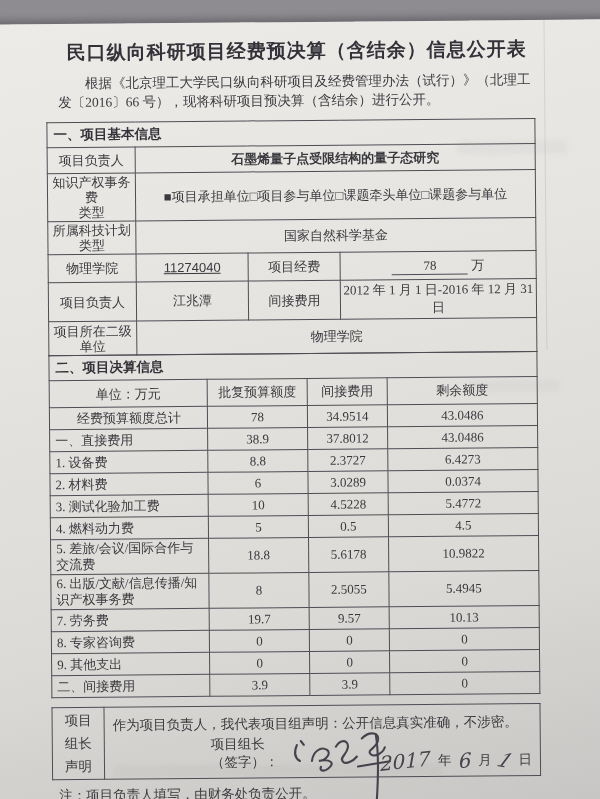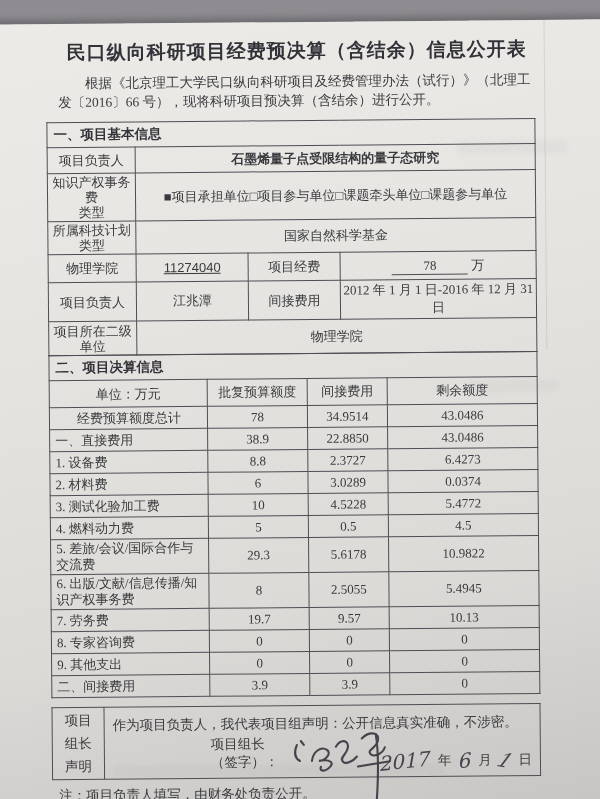--- a/index.html
+++ b/index.html
@@ -131,21 +131,21 @@
         <tbody id="settlement-body">
           <tr style="height: 22px;">
             <td class="settle-lbl center">经费预算额度总计</td>
             <td class="num">78</td>
             <td class="num">34.9514</td>
             <td class="num">43.0486</td>
           </tr>
           <tr style="height: 22px;">
             <td class="settle-lbl">一、直接费用</td>
             <td class="num">38.9</td>
-            <td class="num">22.8850</td>
+            <td class="num">37.8012</td>
             <td class="num">43.0486</td>
           </tr>
           <tr style="height: 22px;">
             <td class="settle-lbl">1. 设备费</td>
             <td class="num">8.8</td>
             <td class="num">2.3727</td>
             <td class="num">6.4273</td>
           </tr>
           <tr style="height: 22px;">
             <td class="settle-lbl">2. 材料费</td>
@@ -160,21 +160,21 @@
             <td class="num">5.4772</td>
           </tr>
           <tr style="height: 22px;">
             <td class="settle-lbl">4. 燃料动力费</td>
             <td class="num">5</td>
             <td class="num">0.5</td>
             <td class="num">4.5</td>
           </tr>
           <tr style="height: 34px;">
             <td class="settle-lbl">5. 差旅/会议/国际合作与交流费</td>
-            <td class="num">29.3</td>
+            <td class="num">18.8</td>
             <td class="num">5.6178</td>
             <td class="num">10.9822</td>
           </tr>
           <tr style="height: 34px;">
             <td class="settle-lbl">6. 出版/文献/信息传播/知识产权事务费</td>
             <td class="num">8</td>
             <td class="num">2.5055</td>
             <td class="num">5.4945</td>
           </tr>
           <tr style="height: 22px;">

